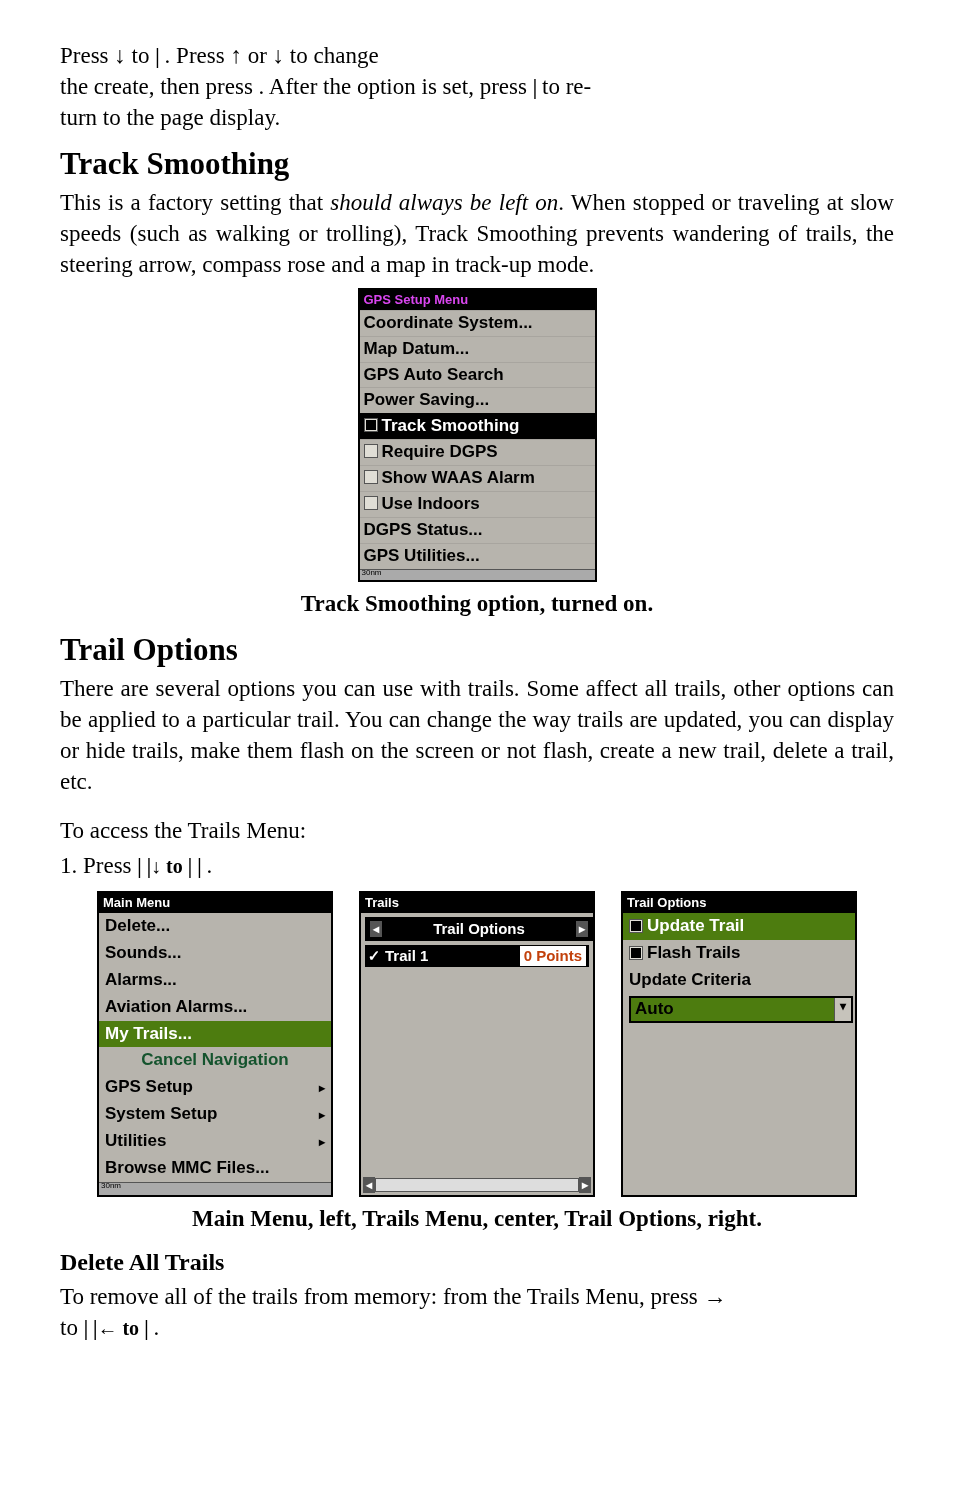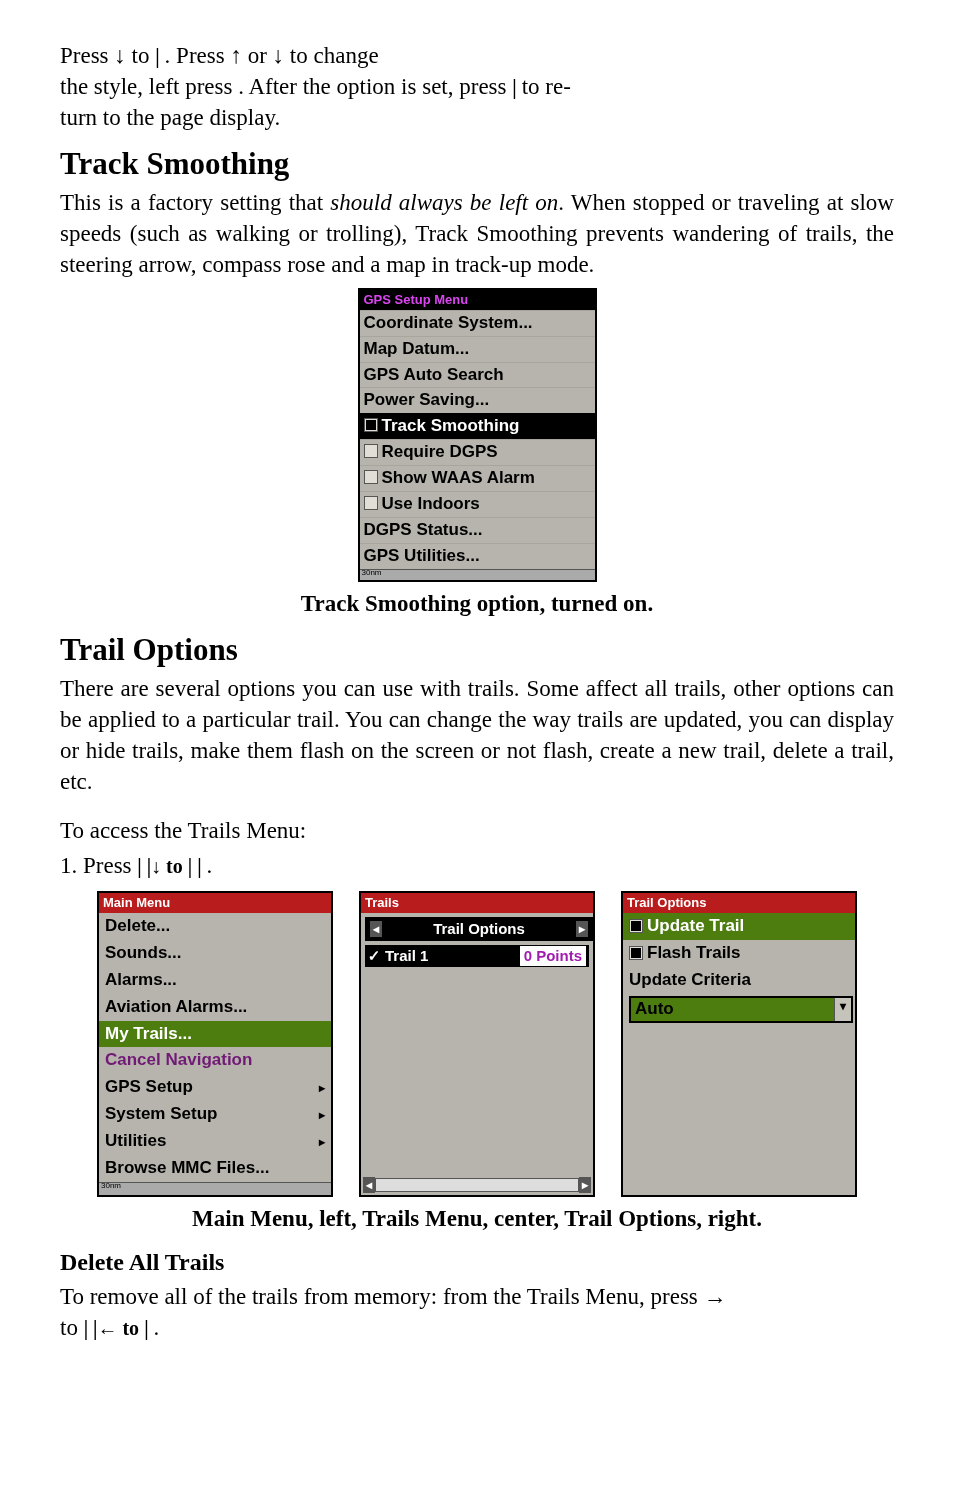--- a/index.html
+++ b/index.html
@@ -104,32 +104,32 @@
     border: 2px solid #000;
     background: #b7b4ad;
     font-family: Arial, Helvetica, sans-serif;
     font-weight: bold;
     font-size: 17px;
     text-align: left;
     display: flex;
     flex-direction: column;
   }
   .ui-title {
-    background: #b91c1c;
+    background: #000000;
     color: #fff;
     font-size: 13px;
     padding: 1px 4px;
   }
   .ui-item {
     padding: 2px 6px;
     white-space: nowrap;
     display: flex;
     align-items: center;
   }
-  .ui-item.dim { color: #701a75; }
+  .ui-item.dim { color: #14532d; justify-content: center; }
   .ui-item.selected {
     background: #4d7c0f;
     color: #fff;
   }
   .ui-sub-arrow {
     margin-left: auto;
     padding-left: 10px;
     font-size: 12px;
   }
   .ui-footer {
@@ -174,21 +174,21 @@
     align-items: center;
     margin: 2px;
     padding: 0 2px;
     font-size: 15px;
   }
   .ui-trail-row .tick {
     width: 14px; text-align: center;
   }
   .ui-trail-row .name { flex: 1; padding: 0 4px; }
   .ui-trail-row .pts {
-    background: #fff; color: #a21caf;
+    background: #fff; color: #c2410c;
     padding: 0 4px;
     margin-left: 14px;
     border: 1px solid #000;
   }
   .ui-scrollbar-h {
     margin-top: auto;
     display: flex;
     align-items: center;
     padding: 2px;
   }
@@ -231,21 +231,21 @@
   }
 </style>
 </head>
 <body>
 
 <p class="para">
   <span>Press ↓ to </span>
   <span class="btn">| </span>
   <span>. Press ↑ or ↓ to change</span>
   <br>
-  <span>the style, left press </span>
+  <span>the create, then press </span>
   <span>. After the option is set, press </span>
   <span class="btn">| </span>
   <span>to re-</span>
   <br>
   <span>turn to the page display.</span>
 </p>
 
 <div class="h2">Track Smoothing</div>
 <p class="para justify">
   <span>This is a factory setting that </span><span class="italics">should always be left on</span><span>. When stopped or traveling at slow speeds (such as walking or trolling), Track Smoothing prevents wandering of trails, the steering arrow, compass rose and a map in track-up mode.</span>

